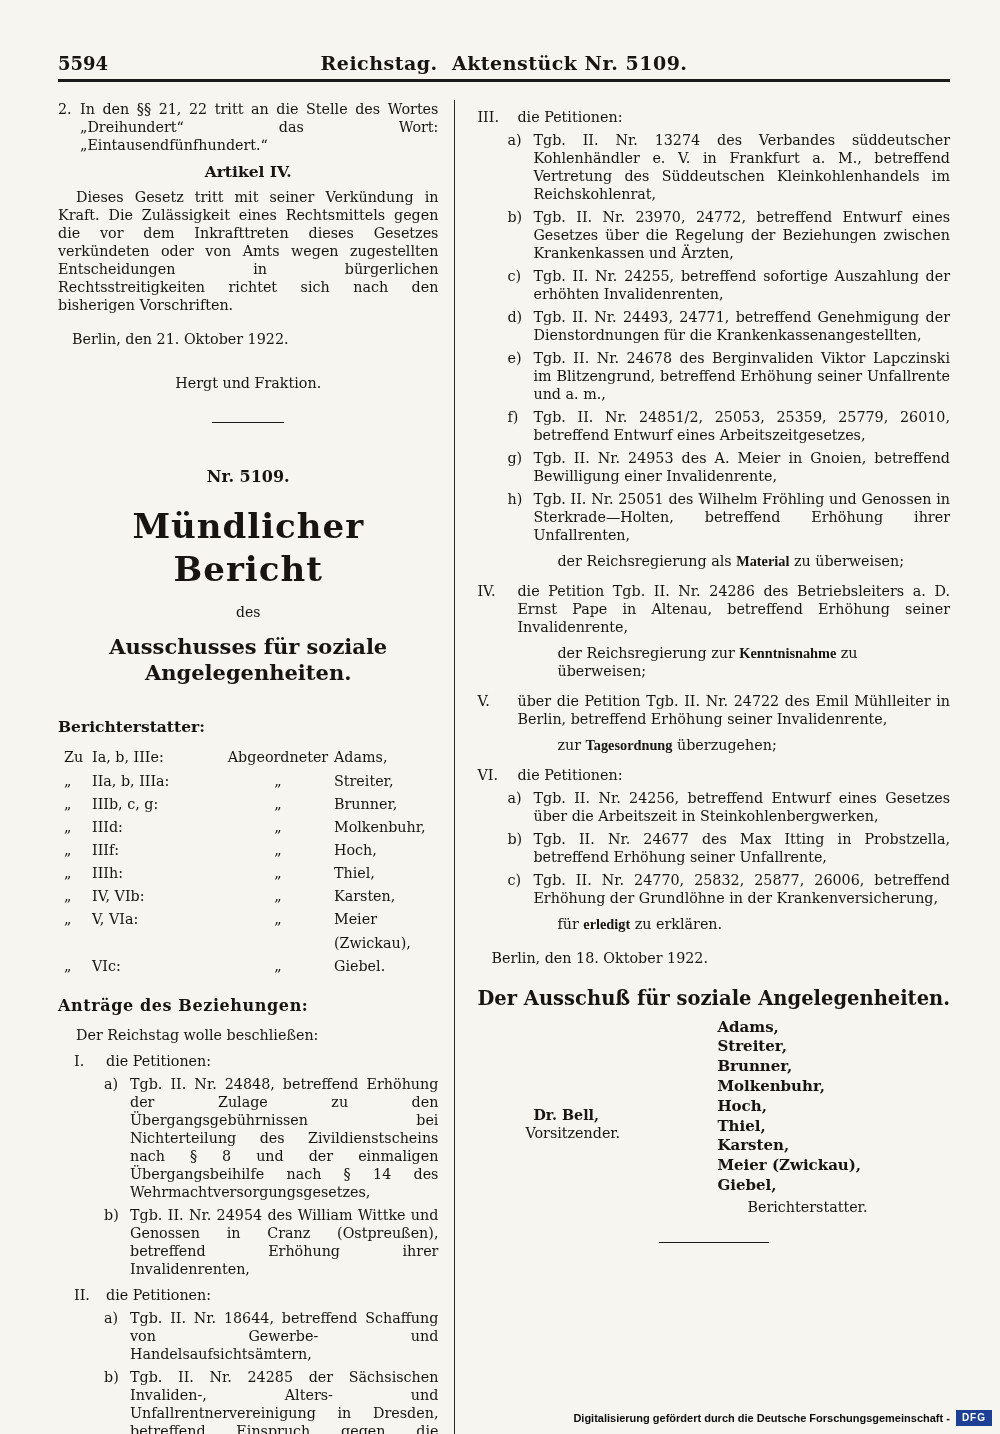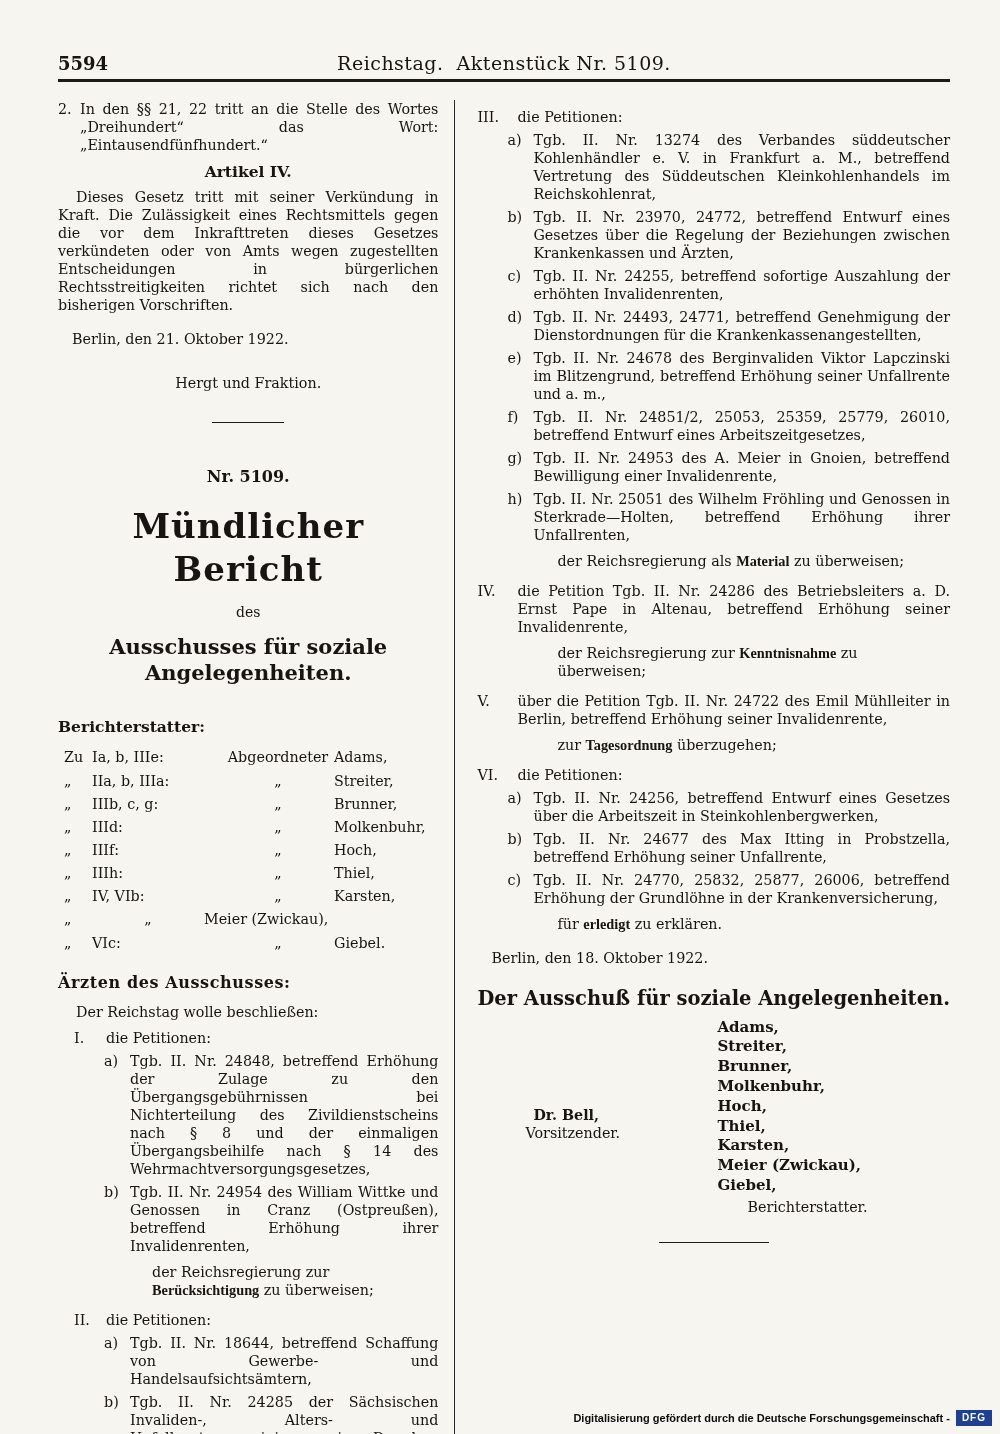--- a/index.html
+++ b/index.html
@@ -10,21 +10,21 @@
     color:#171411;
     font-family:"DejaVu Serif", serif;
     position:relative;
     overflow:hidden;
   }
   .page { width:1000px; height:1434px; padding:52px 50px 0 58px; position:relative; }
 
   
   .page-header { display:flex; align-items:baseline; border-bottom:3px solid #1b1b1b; padding-bottom:5px; }
   .page-num { font-size:18px; font-weight:bold; width:130px; }
-  .header-title { flex:1; text-align:center; font-size:19px; font-weight:normal; letter-spacing:.5px; white-space:pre; }
+  .header-title { flex:1; text-align:center; font-size:19px; font-weight:bold; letter-spacing:.5px; white-space:pre; }
   .header-spacer { width:130px; }
 
   
   .columns { display:flex; margin-top:18px; }
   .col { font-size:14.3px; line-height:1.26; }
   .col-left { width:442px; padding-right:16px; }
   .col-divider { width:0; border-left:1.5px solid #2a2a2a; }
   .col-right { flex:1; padding-left:22px; }
 
   
@@ -166,49 +166,49 @@
           <span class="rp-name">Thiel,</span>
         </div>
         <div class="rapp-row">
           <span class="rp-mark">„</span>
           <span class="rp-scope">IV, VIb:</span>
           <span class="rp-title">„</span>
           <span class="rp-name">Karsten,</span>
         </div>
         <div class="rapp-row">
           <span class="rp-mark">„</span>
+          <span class="rp-scope">V, VIa:</span>
           <span class="rp-title">„</span>
           <span class="rp-name">Meier (Zwickau),</span>
         </div>
         <div class="rapp-row">
           <span class="rp-mark">„</span>
           <span class="rp-scope">VIc:</span>
           <span class="rp-title">„</span>
           <span class="rp-name">Giebel.</span>
         </div>
       </div>
 
-      <h5 class="antraege">Ärzten des Ausschusses:</h5>
+      <h5 class="antraege">Anträge des Beziehungen:</h5>
       <p class="beschluss">Der Reichstag wolle beschließen:</p>
 
       <div class="sec">
         <span class="sec-num">I.</span>
         <span class="sec-text">die Petitionen:</span>
       </div>
       <div class="items">
         <div class="hang-item">
           <span class="hi-marker">a)</span>
           <span class="hi-text">Tgb. II. Nr. 24848, betreffend Erhöhung der Zulage zu den Übergangsgebührnissen bei Nichterteilung des Zivildienstscheins nach § 8 und der einmaligen Übergangsbeihilfe nach § 14 des Wehrmachtversorgungsgesetzes,</span>
         </div>
         <div class="hang-item">
           <span class="hi-marker">b)</span>
           <span class="hi-text">Tgb. II. Nr. 24954 des William Wittke und Genossen in Cranz (Ostpreußen), betreffend Erhöhung ihrer Invalidenrenten,</span>
         </div>
       </div>
-      <p class="resolution"><span>der Reichsregierung zur </span><b>Berücksichtigung</b><span> zu überweisen;</span></p>
 
       <div class="sec">
         <span class="sec-num">II.</span>
         <span class="sec-text">die Petitionen:</span>
       </div>
       <div class="items">
         <div class="hang-item">
           <span class="hi-marker">a)</span>
           <span class="hi-text">Tgb. II. Nr. 18644, betreffend Schaffung von Gewerbe- und Handelsaufsichtsämtern,</span>
         </div>

